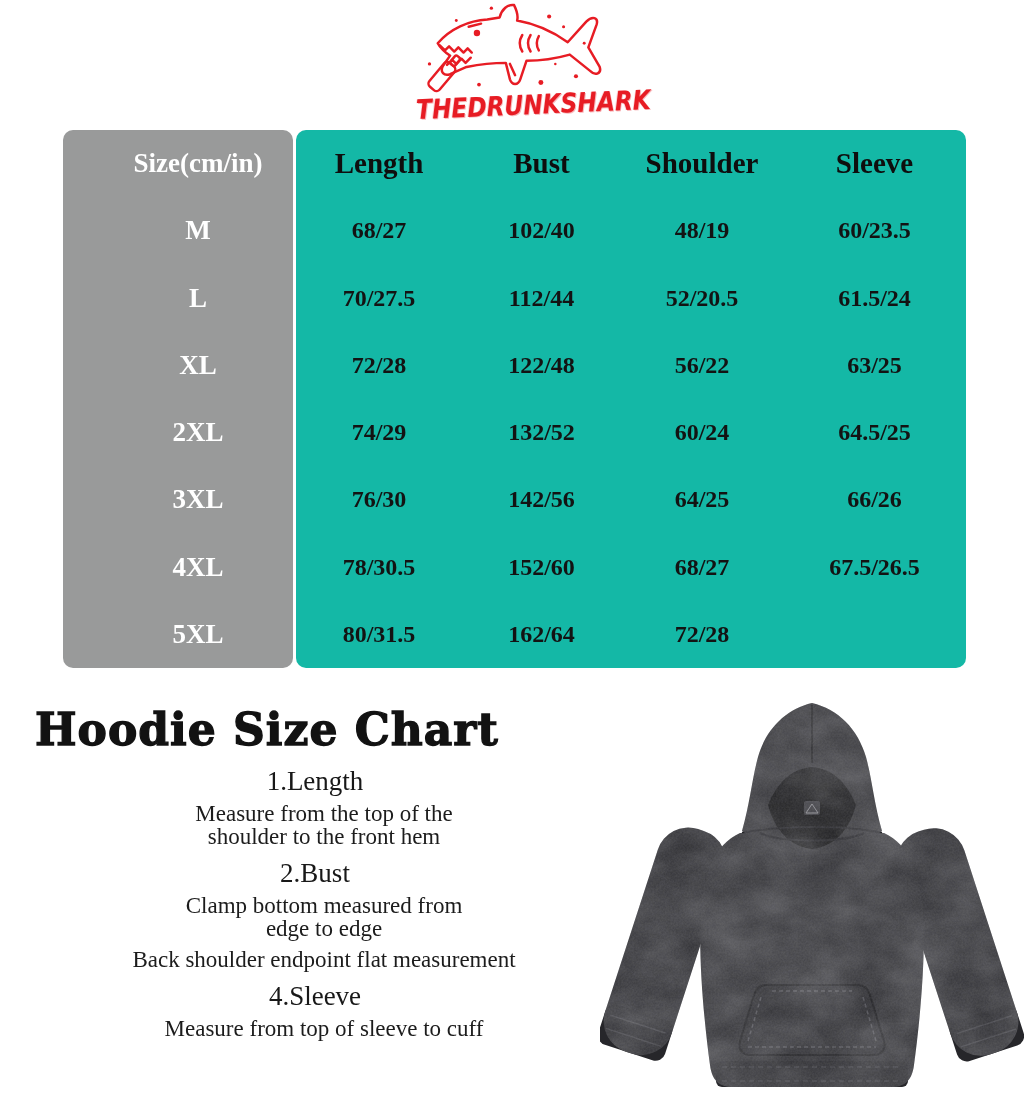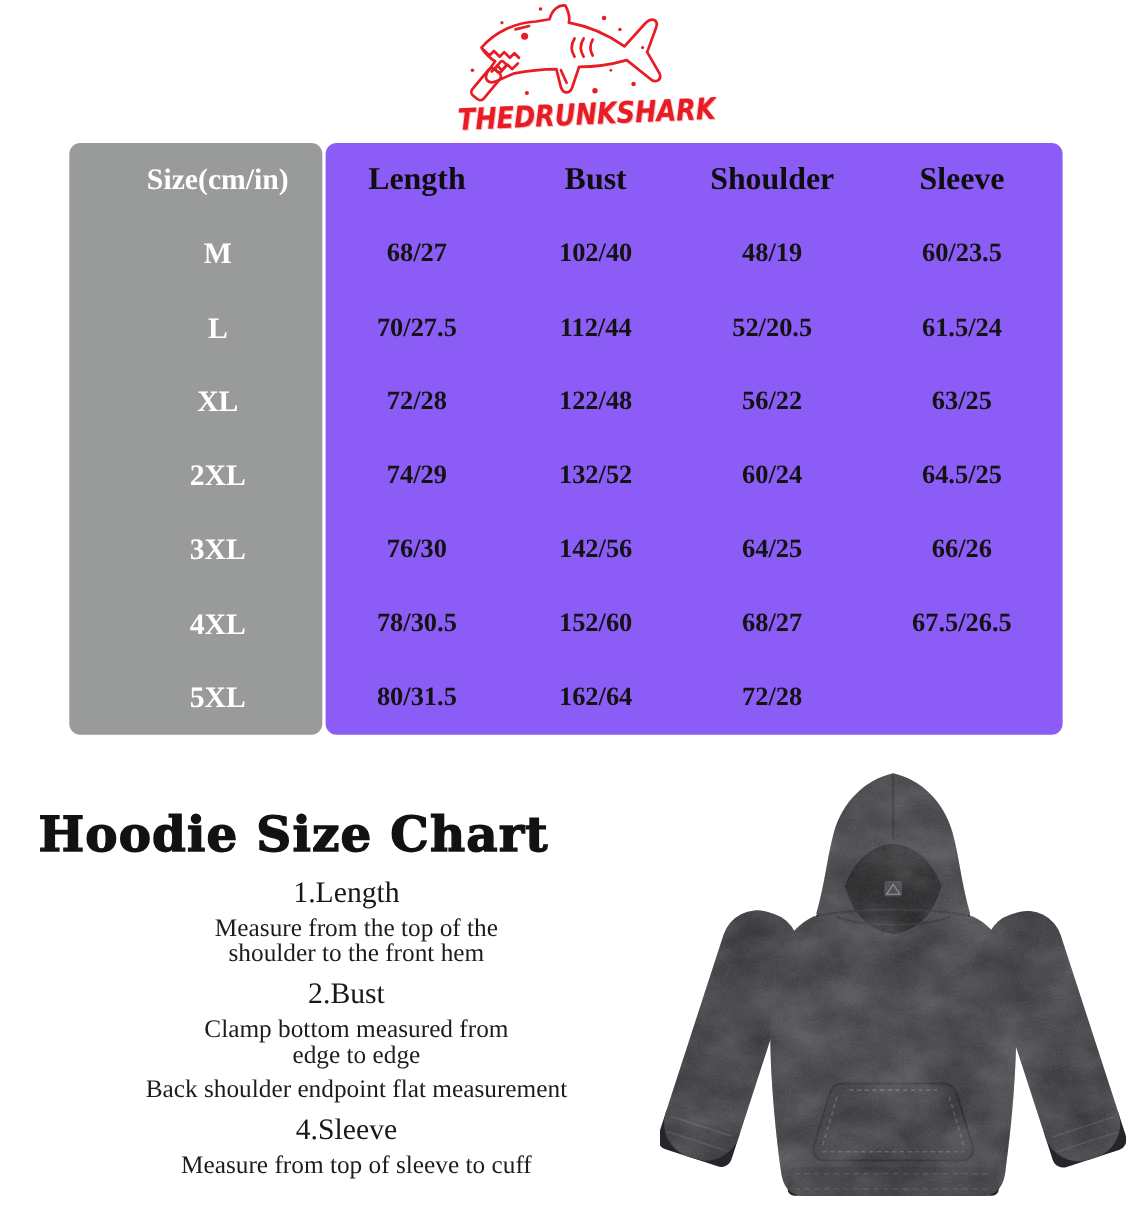--- a/index.html
+++ b/index.html
@@ -28,32 +28,32 @@
     background:#999a9a; border-radius:10px;
     display:grid; grid-template-rows:repeat(8,1fr);
   }
   .size-col .cell{
     display:flex; align-items:center; justify-content:center;
     color:#ffffff; font-weight:bold; font-size:27px;padding-left:40px;
   }
   .size-col .cell.head{ font-size:27px; }
   .data-area{
     position:absolute; left:296px; top:130px; width:670px; height:538px;
-    background:#8b5cf6; border-radius:10px;
+    background:#14b8a6; border-radius:10px;
     display:grid; grid-template-columns:166px 159px 162px 183px;
     grid-template-rows:repeat(8,1fr);
   }
   .data-area .cell{
     display:flex; align-items:center; justify-content:center;
     font-weight:bold; font-size:24px; color:#131313;
   }
   .data-area .cell.head{ font-size:29px; color:#0e0e0e; }
 
   
-  .guide{ position:absolute; left:35px; top:736px; width:540px; }
+  .guide{ position:absolute; left:35px; top:706px; width:540px; }
   .guide-title{
     font-family:"DejaVu Serif", serif; font-weight:bold;
     font-size:44px; line-height:1.1; color:#121212;
     -webkit-text-stroke:1.3px #121212; letter-spacing:1px;
     margin-bottom:10px; white-space:nowrap;
   }
   .guide-item{ margin-left:20px;text-align:center; }
   .guide-item .label{ font-size:27px; line-height:34px; color:#181818; margin-top:6px; }
   .guide-item .desc{
     font-size:23px; line-height:23px; color:#1c1c1c;

